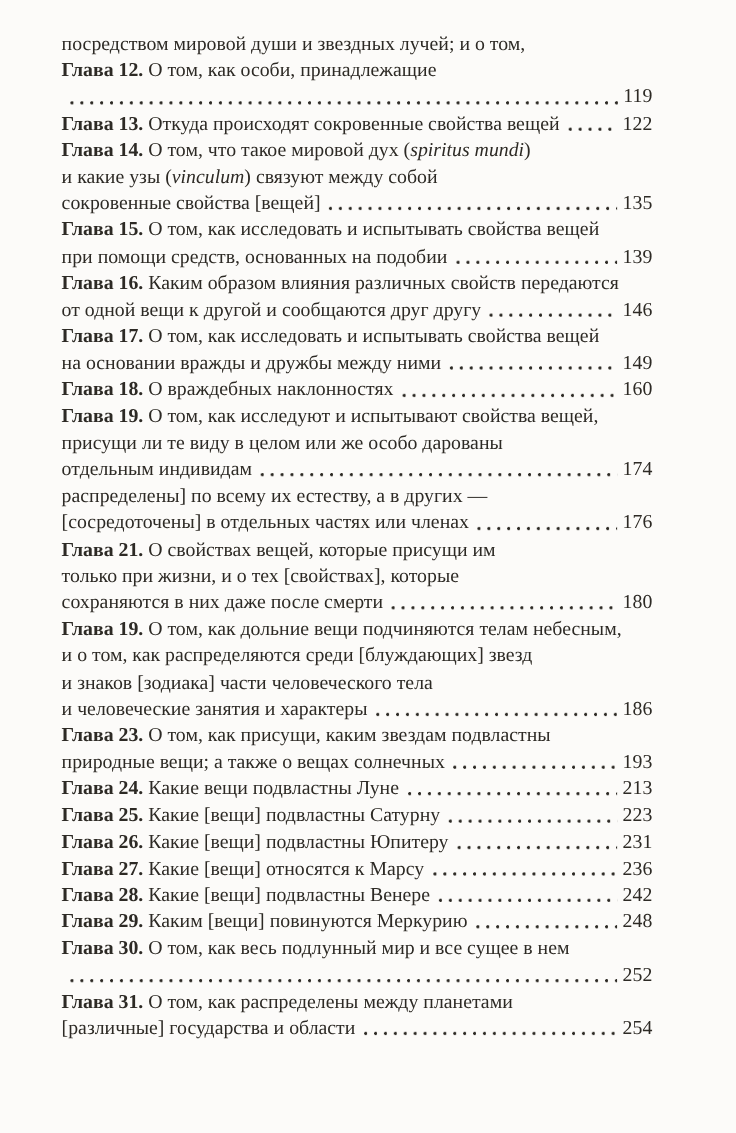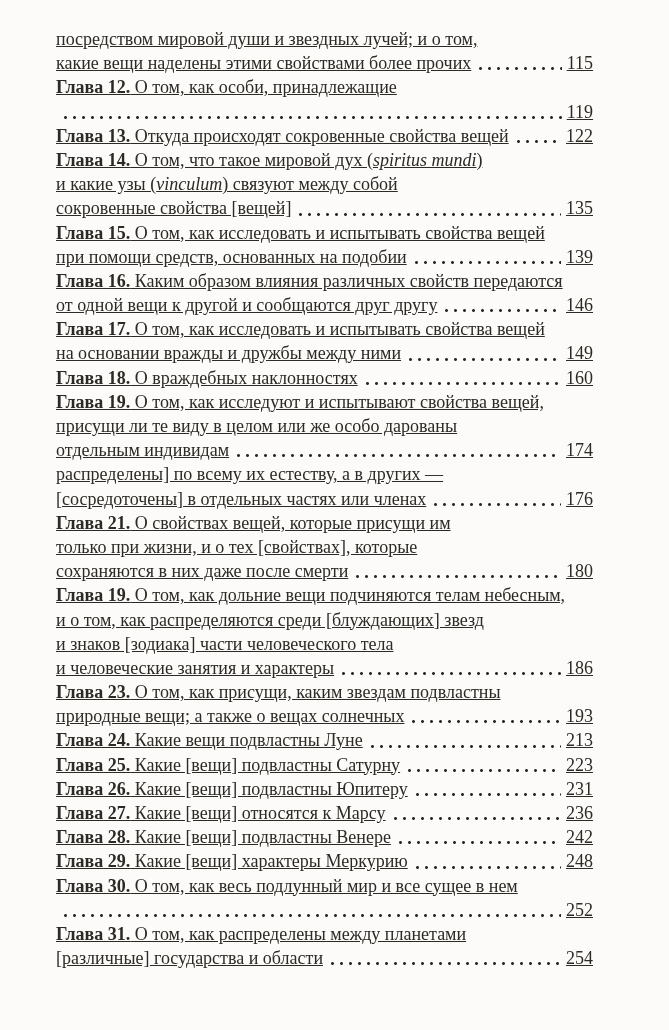--- a/index.html
+++ b/index.html
@@ -11,21 +11,21 @@
   .page {
     box-sizing: border-box;
     width: 669px; height: 1030px;
     padding: 27px 0 0 56px;
     overflow: hidden;
     color: #2d2a25;
     font-size: 18px;
     line-height: 24.2px;
   }
   .toc { width: 537px; }
-  .line { display: flex; align-items: baseline; height: 24.2px; text-decoration: underline; }
+  .line { display: flex; align-items: baseline; height: 24.2px; }
   .txt { white-space: nowrap; }
   .txt b { font-weight: bold; }
   .txt i { font-style: italic; text-align: center; }
   .leader {
     flex: 1 1 auto;
     align-self: stretch;
     margin: 0 5px 0 4px;
     background-image: radial-gradient(circle at 1.5px 1.5px, #2d2a25 1.15px, rgba(0,0,0,0) 1.7px);
     background-repeat: repeat-x;
     background-position: left 4px bottom 5px;
@@ -40,25 +40,20 @@
 </head>
 <body>
 
 <div class="page">
   <div class="toc" id="toc">
   <div class="line">
     <span class="txt"><span>посредством мировой души и звездных лучей; и о том,</span></span>
 
   </div>
 
-  <div class="line">
-    <span class="txt"><span>какие вещи наделены этими свойствами более прочих</span></span>
-    <span class="leader"></span>
-    <span class="pg">115</span>
-  </div>
 
   <div class="line">
     <span class="txt"><b>Глава 12.</b><span> О том, как особи, принадлежащие</span></span>
 
   </div>
 
   <div class="line">
     <span class="leader"></span>
     <span class="pg">119</span>
   </div>
@@ -224,21 +219,21 @@
     <span class="pg">236</span>
   </div>
 
   <div class="line">
     <span class="txt"><b>Глава 28.</b><span> Какие [вещи] подвластны Венере</span></span>
     <span class="leader"></span>
     <span class="pg">242</span>
   </div>
 
   <div class="line">
-    <span class="txt"><b>Глава 29.</b><span> Какие [вещи] характеры Меркурию</span></span>
+    <span class="txt"><b>Глава 29.</b><span> Каким [вещи] повинуются Меркурию</span></span>
     <span class="leader"></span>
     <span class="pg">248</span>
   </div>
 
   <div class="line">
     <span class="txt"><b>Глава 30.</b><span> О том, как весь подлунный мир и все сущее в нем</span></span>
 
   </div>
 
   <div class="line">

